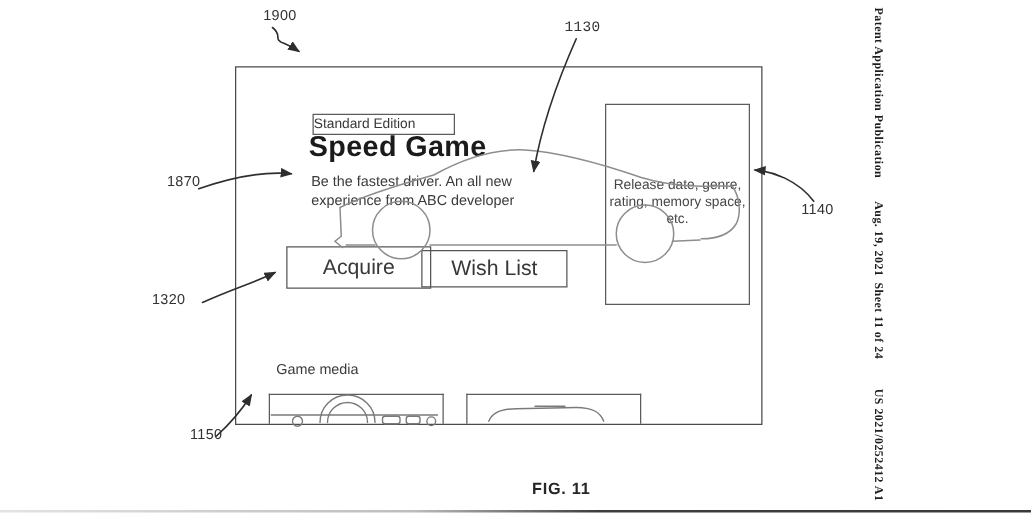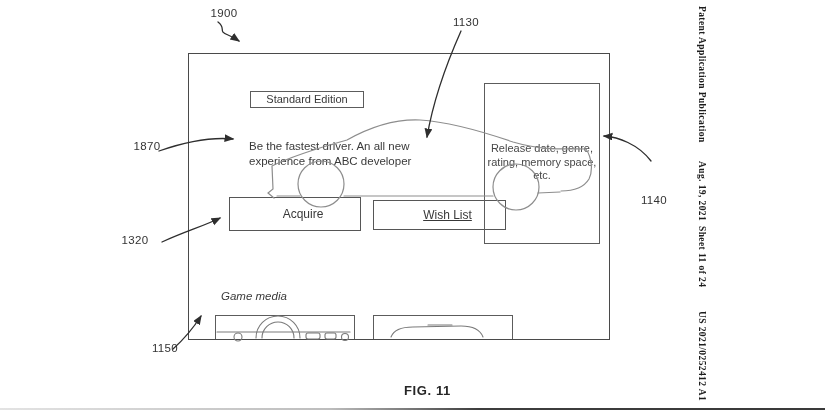--- a/index.html
+++ b/index.html
@@ -16,92 +16,93 @@
   }
   .vt-pub{top:6px;}
   .vt-date{top:161px;}
   .vt-sheet{top:226px;}
   .vt-num{top:311px;}
   .bottom-rule{
     position:absolute;left:0;top:408px;width:825px;height:2px;
     background:linear-gradient(to right,#e3e3e3,#bdbdbd 40%,#3d3d3d 58%,#3a3a3a);
   }
   .fig-caption{
-    position:absolute;left:404px;top:383px;width:90px;text-align:left;
+    position:absolute;left:404px;top:383px;width:90px;text-align:center;
     font-weight:bold;font-size:13px;letter-spacing:.6px;color:#262626;
   }
   
   .store-card{
     position:absolute;left:188px;top:53px;width:420px;height:285px;
     border:1.4px solid #4a4a4a;background:transparent;
   }
   .badge{
     position:absolute;left:61px;top:37px;width:112px;height:15px;
-    border:1.1px solid #5c5c5c;text-align:center;
+    border:1.1px solid #5c5c5c;text-align:left;
     font-size:11px;line-height:15px;color:#383838;
   }
   .game-title{
     position:absolute;left:58px;top:50px;
     font-size:23px;font-weight:bold;letter-spacing:.3px;color:#1b1b1b;
   }
   .game-desc{
     position:absolute;left:60px;top:85px;width:240px;
     font-size:11.5px;line-height:15px;color:#3a3a3a;
   }
   .btn{
     position:absolute;border:1.3px solid #565656;text-align:center;
-    font-size:12px;color:#383838;background:transparent;padding-left:16px;
+    font-size:17px;color:#383838;background:transparent;
   }
   .btn-acquire{left:40px;top:143px;width:114px;height:32px;line-height:32px;}
-  .btn-wishlist{left:184px;top:146px;width:115px;height:28px;line-height:28px;text-decoration:underline;}
+  .btn-wishlist{left:148px;top:146px;width:115px;height:28px;line-height:28px;}
   .info-box{
     position:absolute;left:295px;top:29px;width:114px;height:159px;
     border:1.2px solid #5c5c5c;
   }
   .info-text{
     position:absolute;left:-6px;right:-6px;top:58px;text-align:center;
     font-size:11px;line-height:13.5px;color:#474747;
   }
   .media-label{
-    position:absolute;left:32px;top:236px;font-size:11.5px;color:#3a3a3a;font-style:italic;
+    position:absolute;left:32px;top:236px;font-size:11.5px;color:#3a3a3a;
   }
   .thumb{
     position:absolute;top:261px;height:23px;width:138px;
     border:1.1px solid #5c5c5c;border-bottom:none;
   }
   .thumb-1{left:26px;}
   .thumb-2{left:184px;}
   
   .ref{
     position:absolute;width:44px;text-align:center;
     font-size:11.5px;color:#333;letter-spacing:.3px;
   }
   .ref-1100{left:202px;top:7px;}
   .ref-1110{left:125px;top:140px;}
   .ref-1120{left:113px;top:234px;}
-  .ref-1130{left:444px;top:16px;}
-  .ref-1140{left:632px;top:162px;margin-top:32px;}
+  .ref-1130{left:444px;top:16px;font-family:Liberation Mono, monospace;}
+  .ref-1140{left:632px;top:162px;}
   .ref-1150{left:143px;top:342px;}
   
   .overlay{position:absolute;left:0;top:0;width:825px;height:413px;pointer-events:none;}
 </style>
 </head>
 <body>
 
 <div class="page">
 
   <div class="vheader">
     <div class="vtext vt-pub">Patent Application Publication</div>
     <div class="vtext vt-date">Aug. 19, 2021</div>
     <div class="vtext vt-sheet">Sheet 11 of 24</div>
     <div class="vtext vt-num">US 2021/0252412 A1</div>
   </div>
 
   <div class="store-card">
     <div class="badge">Standard Edition</div>
+    <div class="game-title">Speed Game</div>
     <div class="game-desc">
       <div>Be the fastest driver. An all new</div>
       <div>experience from ABC developer</div>
     </div>
     <div class="btn btn-acquire">Acquire</div>
     <div class="btn btn-wishlist">Wish List</div>
     <div class="info-box">
       <div class="info-text">
         <div>Release date, genre,</div>
         <div>rating, memory space,</div>

